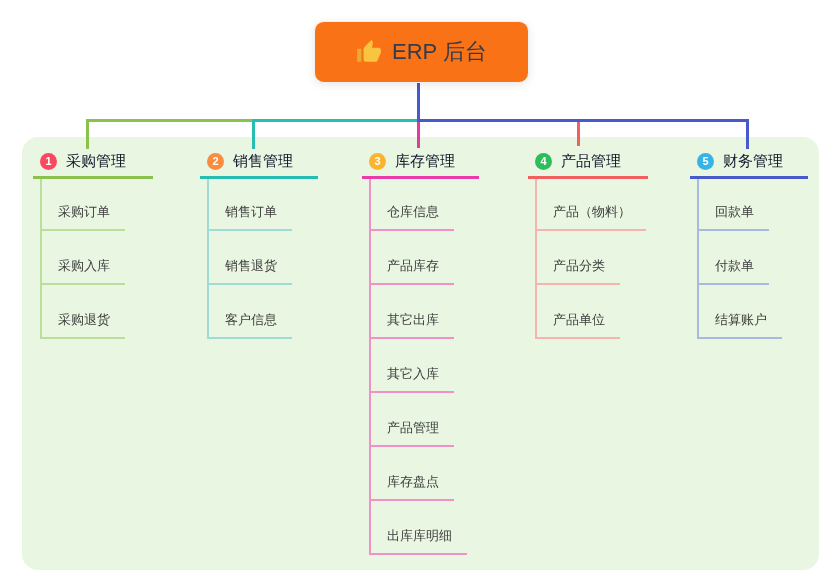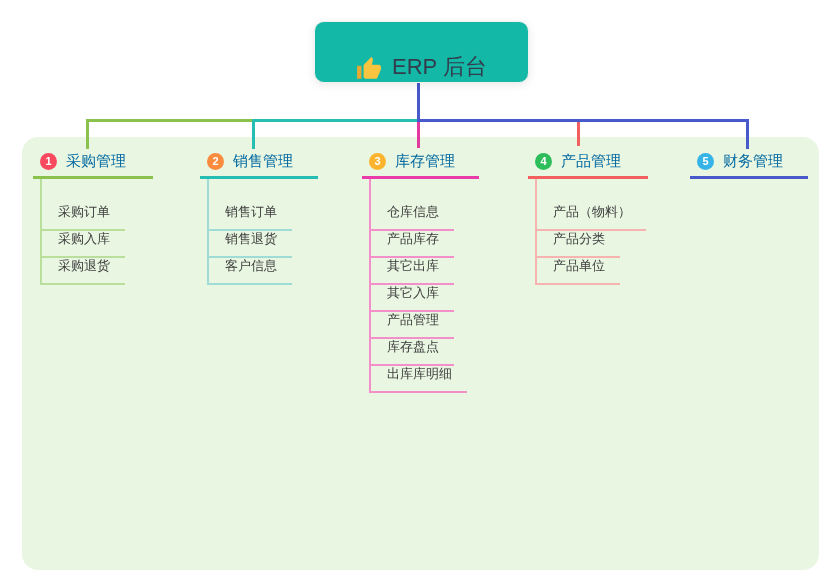--- a/index.html
+++ b/index.html
@@ -3,23 +3,23 @@
 <meta charset="utf-8">
 <style>
   html,body{margin:0;padding:0;background:#ffffff;}
   body{font-family:"Liberation Sans","DejaVu Sans",sans-serif;}
   .canvas{position:relative;width:839px;height:588px;background:#ffffff;overflow:hidden;}
 
   
   .panel{position:absolute;left:22px;top:137px;width:797px;height:433px;border-radius:16px;}
 
   
-  .root-node{position:absolute;left:314px;top:21px;width:213px;height:60px;background:#14b8a6;
+  .root-node{position:absolute;left:314px;top:21px;width:213px;height:60px;background:#f97316;
     border:1px solid #f1f1f1;border-radius:10px;box-shadow:0 2px 10px rgba(0,0,0,.09);
-    display:flex;align-items:flex-end;justify-content:center;gap:10px;
+    display:flex;align-items:center;justify-content:center;gap:10px;
     font-size:22px;font-weight:500;color:#333c4c;}
   .root-node .ticon{display:flex;align-items:center;}
 
   
   .line{position:absolute;}
   .trunk{left:417px;top:81px;width:3px;height:40px;}
   .bus{top:119px;height:3px;}
   .bus-green{left:86px;width:167px;}
   .bus-teal{left:252px;width:167px;}
   .bus-blue{left:417px;width:332px;}
@@ -29,24 +29,24 @@
   .drop-3{left:417px;top:122px;height:26px;}
   .drop-4{left:577px;top:122px;height:24px;}
   .drop-5{left:746px;top:119px;height:30px;}
 
   
   .branch{position:absolute;top:146px;}
   .branch-header{display:flex;align-items:center;gap:9px;height:33px;padding-left:7px;
     border-bottom:3px solid var(--line);box-sizing:border-box;}
   .num{width:17px;height:17px;border-radius:50%;background:var(--badge);color:#fff;
     font-size:11px;font-weight:bold;display:flex;align-items:center;justify-content:center;flex:0 0 auto;}
-  .blabel{font-size:15px;font-weight:500;color:#0369a1;white-space:nowrap;}
+  .blabel{font-size:15px;font-weight:500;color:#0f172a;white-space:nowrap;}
   .children{position:relative;display:flex;flex-direction:column;align-items:flex-start;}
   .children::before{content:"";position:absolute;left:7px;top:0;bottom:0;width:2px;background:var(--child-line);}
-  .child{margin-left:7px;padding:0 15px 9px 18px;border-bottom:2px solid var(--child-line);
+  .child{margin-left:7px;margin-top:27px;padding:0 15px 9px 18px;border-bottom:2px solid var(--child-line);
     width:max-content;font-size:13px;line-height:16px;color:#3d3d3d;white-space:nowrap;}
   .child:first-child{margin-top:25px;}
 
   .b0{left:33px;width:120px;}
   .b1{left:200px;width:118px;}
   .b2{left:362px;width:117px;}
   .b3{left:528px;width:120px;}
   .b4{left:690px;width:118px;}
   .b0 .branch-header{width:120px;}
   .b1 .branch-header{width:118px;}
@@ -131,15 +131,20 @@
         <div class="child">产品分类</div>
         <div class="child">产品单位</div>
       </div>
   </div>
 
   <div class="branch b4" style="--line: #4759cb; --child-line: #a8bae1; --badge: #36b4e8;">
     <div class="branch-header">
       <span class="num">5</span>
       <span class="blabel">财务管理</span>
     </div>
+    <div class="children">
+        <div class="child">回款单</div>
+        <div class="child">付款单</div>
+        <div class="child">结算账户</div>
+      </div>
   </div>
 
 </div>
 
 </body></html>

